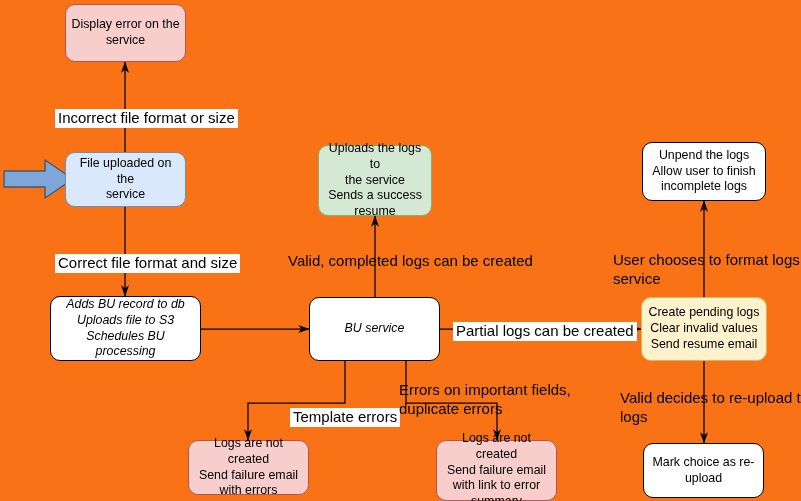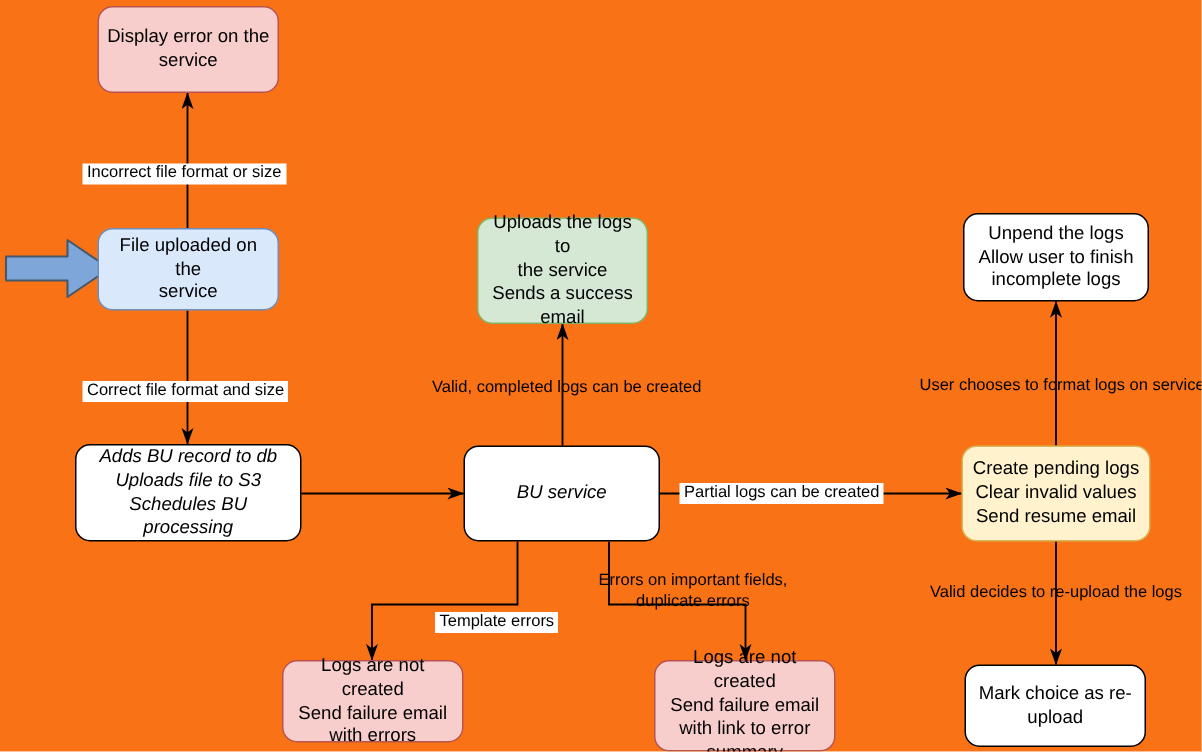--- a/index.html
+++ b/index.html
@@ -6,22 +6,22 @@
   body{width:801px;height:501px;overflow:hidden;
        font-family:"Liberation Sans","DejaVu Sans",sans-serif;}
   #canvas{position:relative;width:801px;height:501px;background:#f97316;padding-left:25px;}
   svg.wires{position:absolute;left:0;top:0;width:801px;height:501px;overflow:visible;}
 
   .node{position:absolute;box-sizing:border-box;border:1.3px solid #000;
         border-radius:10px;display:flex;align-items:center;justify-content:center;
         text-align:center;line-height:1.28;color:#000;font-size:12.4px;z-index:3;}
   .node span{display:block;padding:0 5px;white-space:pre-line;}
 
-  .edge-label{position:absolute;z-index:4;font-size:11px;color:#000;
-              background:#fff;padding:0 3px;white-space:pre-line;text-align:center;
+  .edge-label{position:absolute;z-index:4;font-size:15px;color:#000;
+              background:#fff;padding:0 3px;white-space:pre-line;
               line-height:1.25;}
   .edge-label.nobg{background:transparent;}
 
   .blockarrow{position:absolute;z-index:2;}
 </style>
 </head>
 <body>
 
 <div id="canvas">
 
@@ -70,21 +70,21 @@
   <div class="node" style="left:50px;top:296px;width:151px;height:65px;background:#ffffff;border-color:#000000;font-style:italic;">
     <span>Adds BU record to db
 Uploads file to S3
 Schedules BU processing</span>
   </div>
 
   <div class="node" style="left:318px;top:145px;width:114px;height:71px;background:#d5e8d4;border-color:#82b366;">
     <span>Uploads the logs to
 the service
 Sends a success
-email</span>
+resume</span>
   </div>
 
   <div class="node" style="left:309px;top:297px;width:131px;height:64px;background:#ffffff;border-color:#000000;font-style:italic;">
     <span>BU service</span>
   </div>
 
   <div class="node" style="left:188px;top:440px;width:121px;height:55px;background:#f8cecc;border-color:#b85450;">
     <span>Logs are not created
 Send failure email
 with errors</span>

